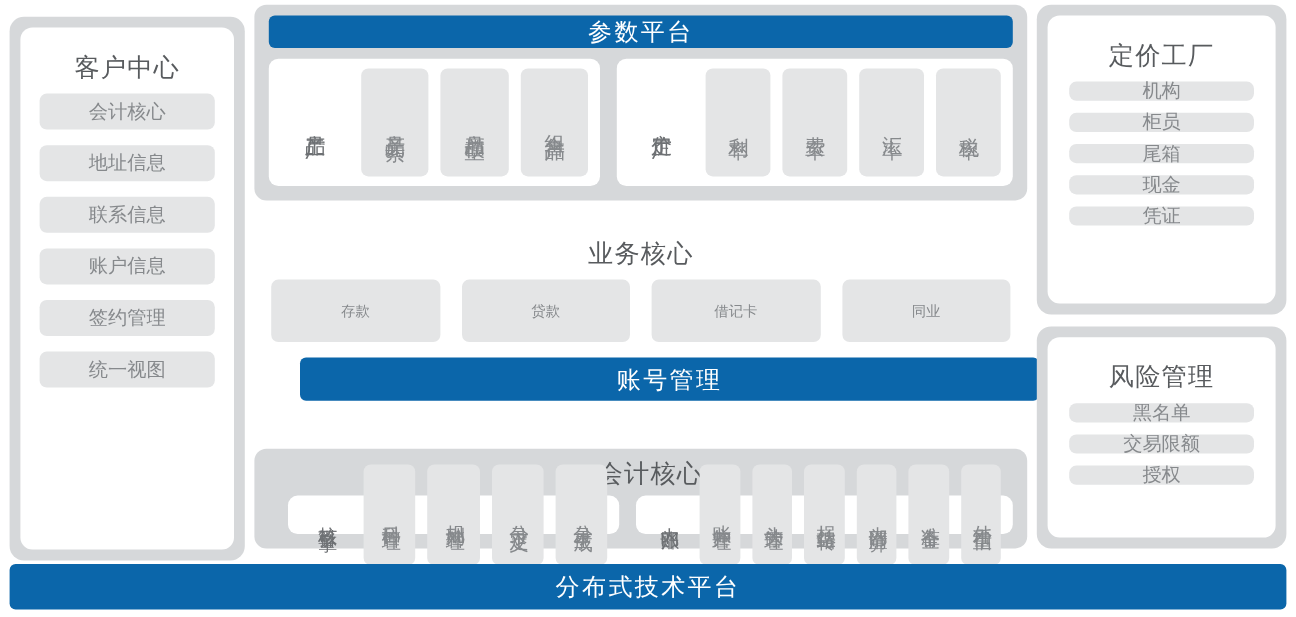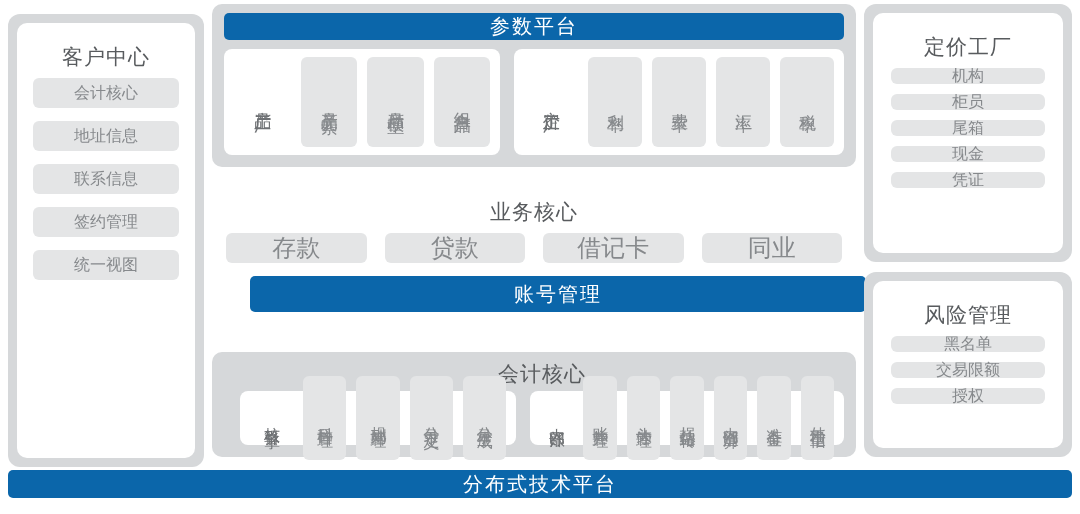--- a/index.html
+++ b/index.html
@@ -105,21 +105,21 @@
   
   #biz-area{
     width:100%;
     padding:10px 14px 26px 14px;
     box-sizing:border-box;
     display:flex;flex-direction:column;align-items:center;
     flex:0 0 auto;
   }
   #biz-title{margin:10px 0 11px 0;}
   #biz-chips{display:flex;gap:18px;width:100%;margin-bottom:13px;}
-  #biz-chips .chip{flex:1;height:30px;font-size:24px;}
+  #biz-chips .chip{flex:1;height:52px;font-size:12px;}
   #account-bar{width:100%;height:36px;margin-left:48px;}
 
   
   #acct-frame{width:100%;flex:1;min-height:0;}
   #acct-inner{background:#d6d8da;border-radius:10px;width:100%;height:100%;
               box-sizing:border-box;padding:7px 12px 12px 28px;
               display:flex;flex-direction:column;}
   #acct-title{margin:4px 0 7px 0;}
   #acct-groups{display:flex;flex:1;gap:14px;min-height:0;}
   .white-group.a-left{flex:0 0 276px;}
@@ -134,33 +134,34 @@
   #right-col{position:absolute;left:864px;top:4px;width:208px;height:453px;
              display:flex;flex-direction:column;gap:10px;}
   #ops-frame{flex:0 0 258px;}
   #risk-frame{flex:1;}
   #right-col .card{padding:14px 18px 12px 18px;}
   #right-col .panel-title{margin:9px 0 11px 0;}
   #right-col .chip{width:100%;height:16px;font-size:16px;margin-bottom:10px;}
   #right-col .chip:last-child{margin-bottom:0;}
 
   
-  #tech-bar{position:absolute;left:8px;top:470px;width:1064px;height:28px;}
+  #tech-bar{position:absolute;left:8px;top:470px;width:1064px;height:38px;}
 </style>
 </head>
 <body>
 
 <div class="canvas">
 
   <div class="frame" id="left-col">
     <div class="card">
       <div class="panel-title">客户中心</div>
       <div class="chip">会计核心</div>
       <div class="chip">地址信息</div>
       <div class="chip">联系信息</div>
+      <div class="chip">账户信息</div>
       <div class="chip">签约管理</div>
       <div class="chip">统一视图</div>
     </div>
   </div>
 
   <div id="center-col">
 
     <div id="param-frame">
       <div id="param-inner">
         <div class="bluebar" id="param-title-bar">参数平台</div>

